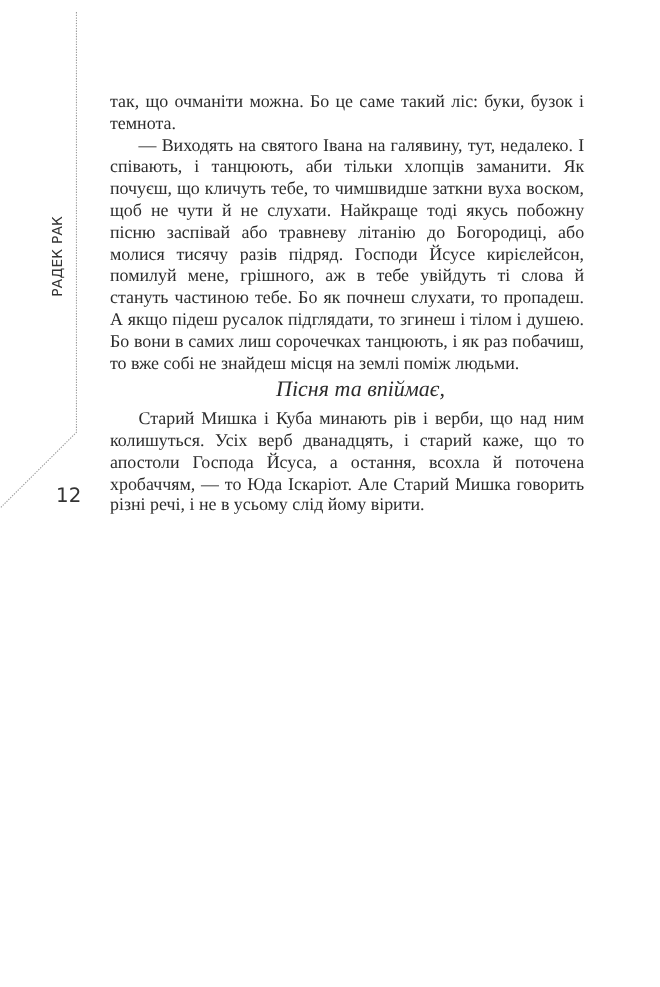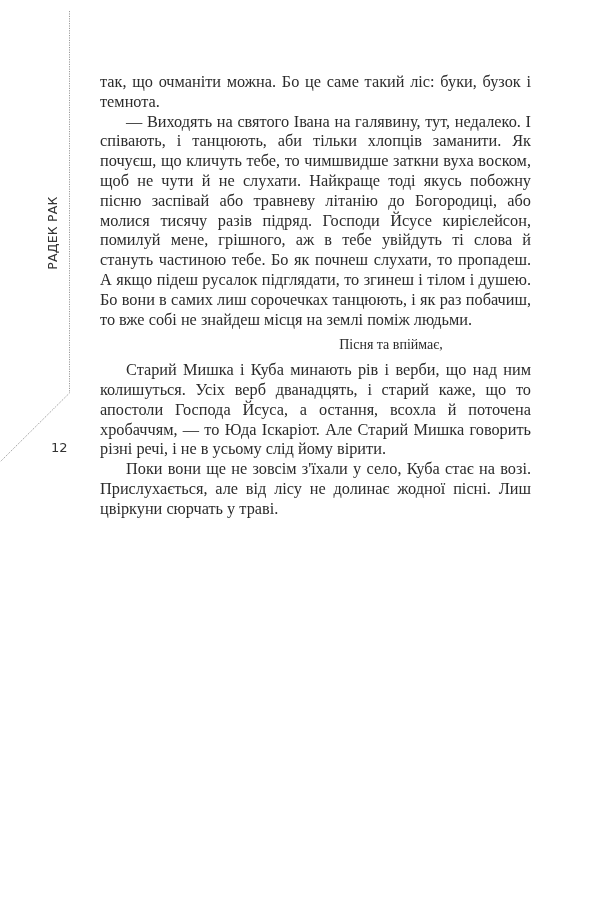--- a/index.html
+++ b/index.html
@@ -25,44 +25,45 @@
       font-size: 12.5px;
       letter-spacing: 0.2px;
       color: #333;
       white-space: nowrap;
     }
     .page-number {
       position: absolute;
       left: 51px;
       top: 440px;
       font-family: "DejaVu Sans", sans-serif;
-      font-size: 13px;
+      font-size: 18px;
       color: #333;
     }
     .text-block {
       position: absolute;
       left: 100px;
-      top: 72px;
+      top: 82px;
       width: 431px;
       font-family: "Liberation Serif", serif;
       font-size: 16.3px;
       line-height: 19.8px;
       text-align: justify;
       hyphens: manual;
     }
     .text-block p {
       margin: 0;
       text-indent: 26px;
     }
     .text-block p.noindent { text-indent: 0; }
     .poem {
       margin: 6px 0 5px 151px;
-      font-size: 14px;
+      font-style: italic;
+      font-size: 20px;
       line-height: 19.8px;
-      text-align: center;
+      text-align: left;
     }
     .poem div { white-space: nowrap; }
   </style>
 </head>
 <body>
 
 <svg class="margin-rule" viewBox="0 0 100 480" width="100" height="480">
   <polyline points="69.5,11 69.5,393 0,462" fill="none" stroke="#9a9a9a" stroke-width="1" stroke-dasharray="1.2,1.2"></polyline>
 </svg>
 
@@ -71,14 +72,13 @@
 
 <div class="text-block">
   <p class="noindent">так, що очманіти можна. Бо це саме такий ліс: буки, бузок і темнота.</p>
   <p>— Виходять на святого Івана на галявину, тут, недалеко. І співають, і танцюють, аби тільки хлопців заманити. Як почуєш, що кличуть тебе, то чимшвидше заткни вуха воском, щоб не чути й не слухати. Найкраще тоді якусь побожну пісню заспівай або травневу літанію до Богородиці, або молися тисячу разів підряд. Господи Йсусе кирієлейсон, помилуй мене, грішного, аж в тебе увійдуть ті слова й стануть частиною тебе. Бо як почнеш слухати, то пропадеш. А якщо підеш русалок підглядати, то зги­неш і тілом і душею. Бо вони в самих лиш сорочечках танцюють, і як раз побачиш, то вже собі не знайдеш місця на землі поміж людьми.</p>
 
   <div class="poem">
     <div>Пісня та впіймає,</div>
   </div>
 
   <p>Старий Мишка і Куба минають рів і верби, що над ним ко­лишуться. Усіх верб дванадцять, і старий каже, що то апостоли Господа Йсуса, а остання, всохла й поточена хробаччям, — то Юда Іскаріот. Але Старий Мишка говорить різні речі, і не в усьо­му слід йому вірити.</p>
-  <p>Поки вони ще не зовсім з'їхали у село, Куба стає на возі. При­слухається, але від лісу не долинає жодної пісні. Лиш цвіркуни сюрчать у траві.</p>
 </div>
 
 </body></html>

